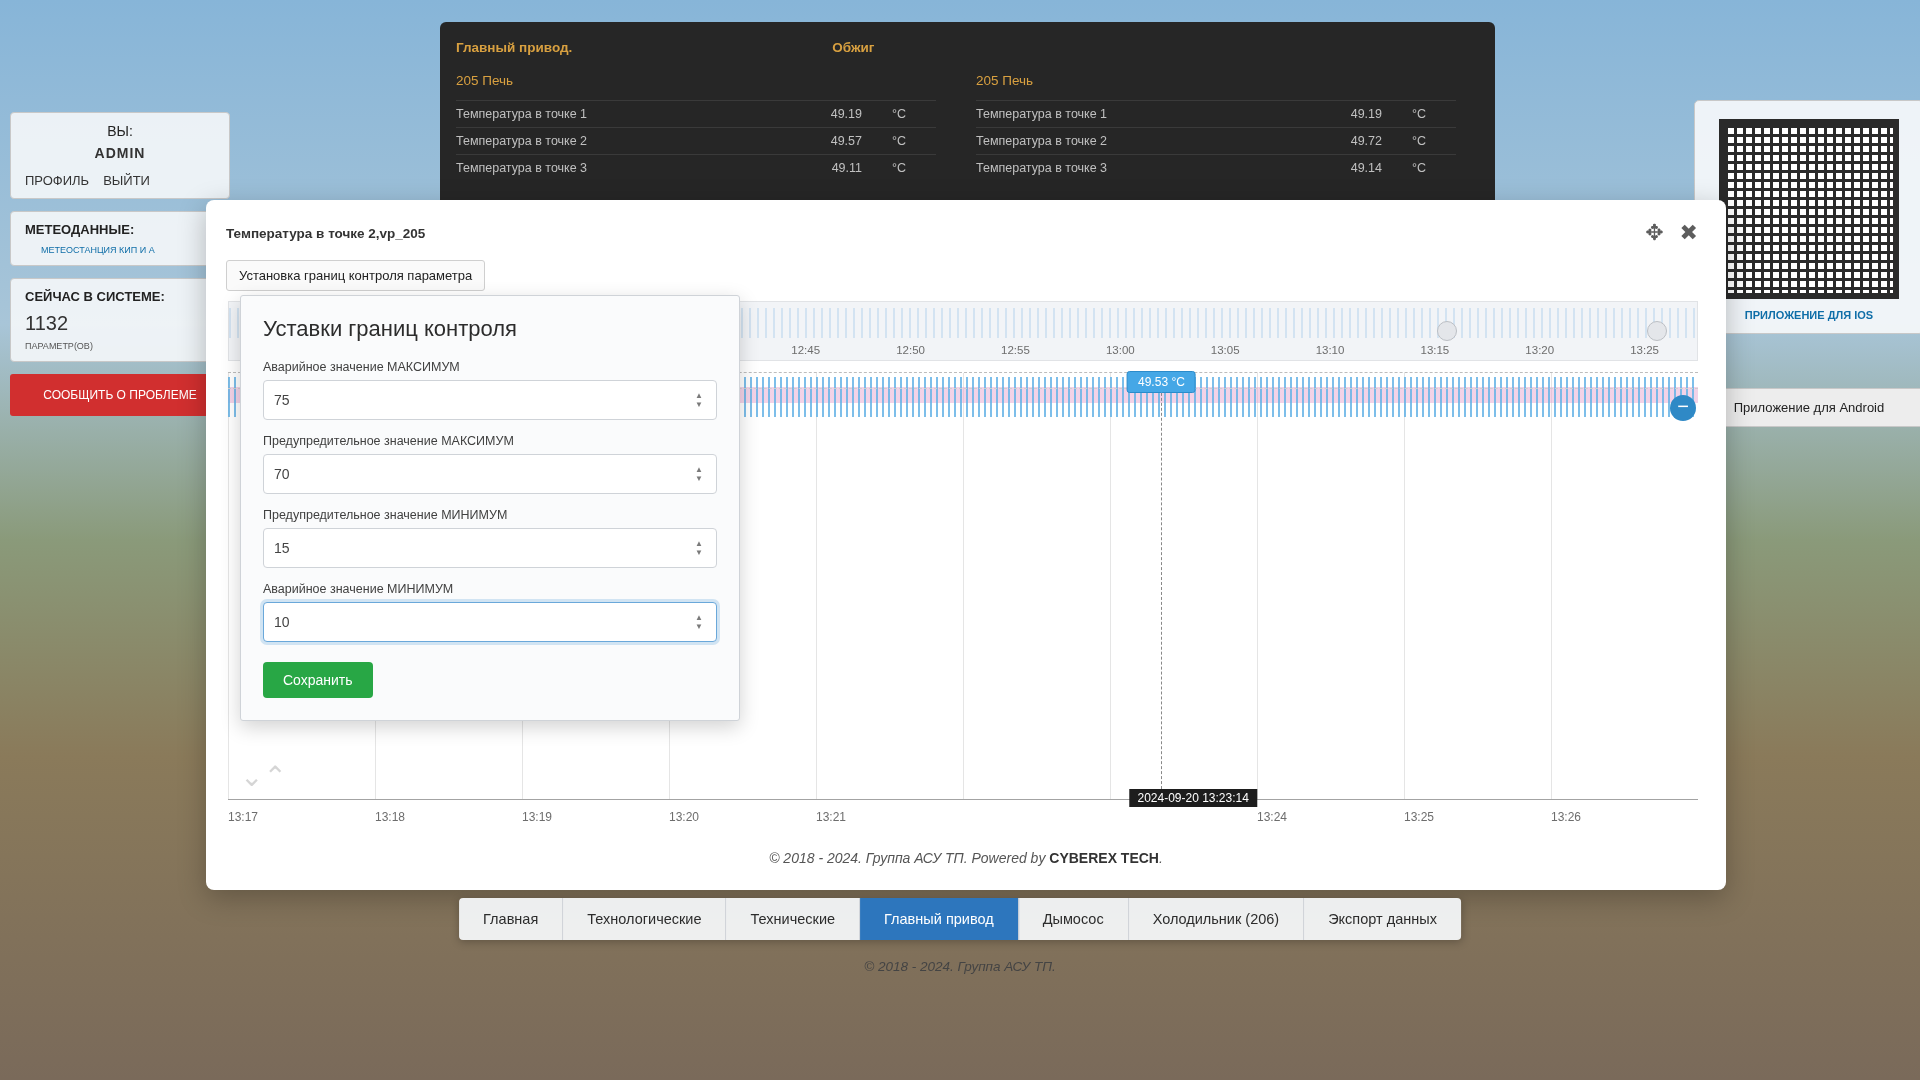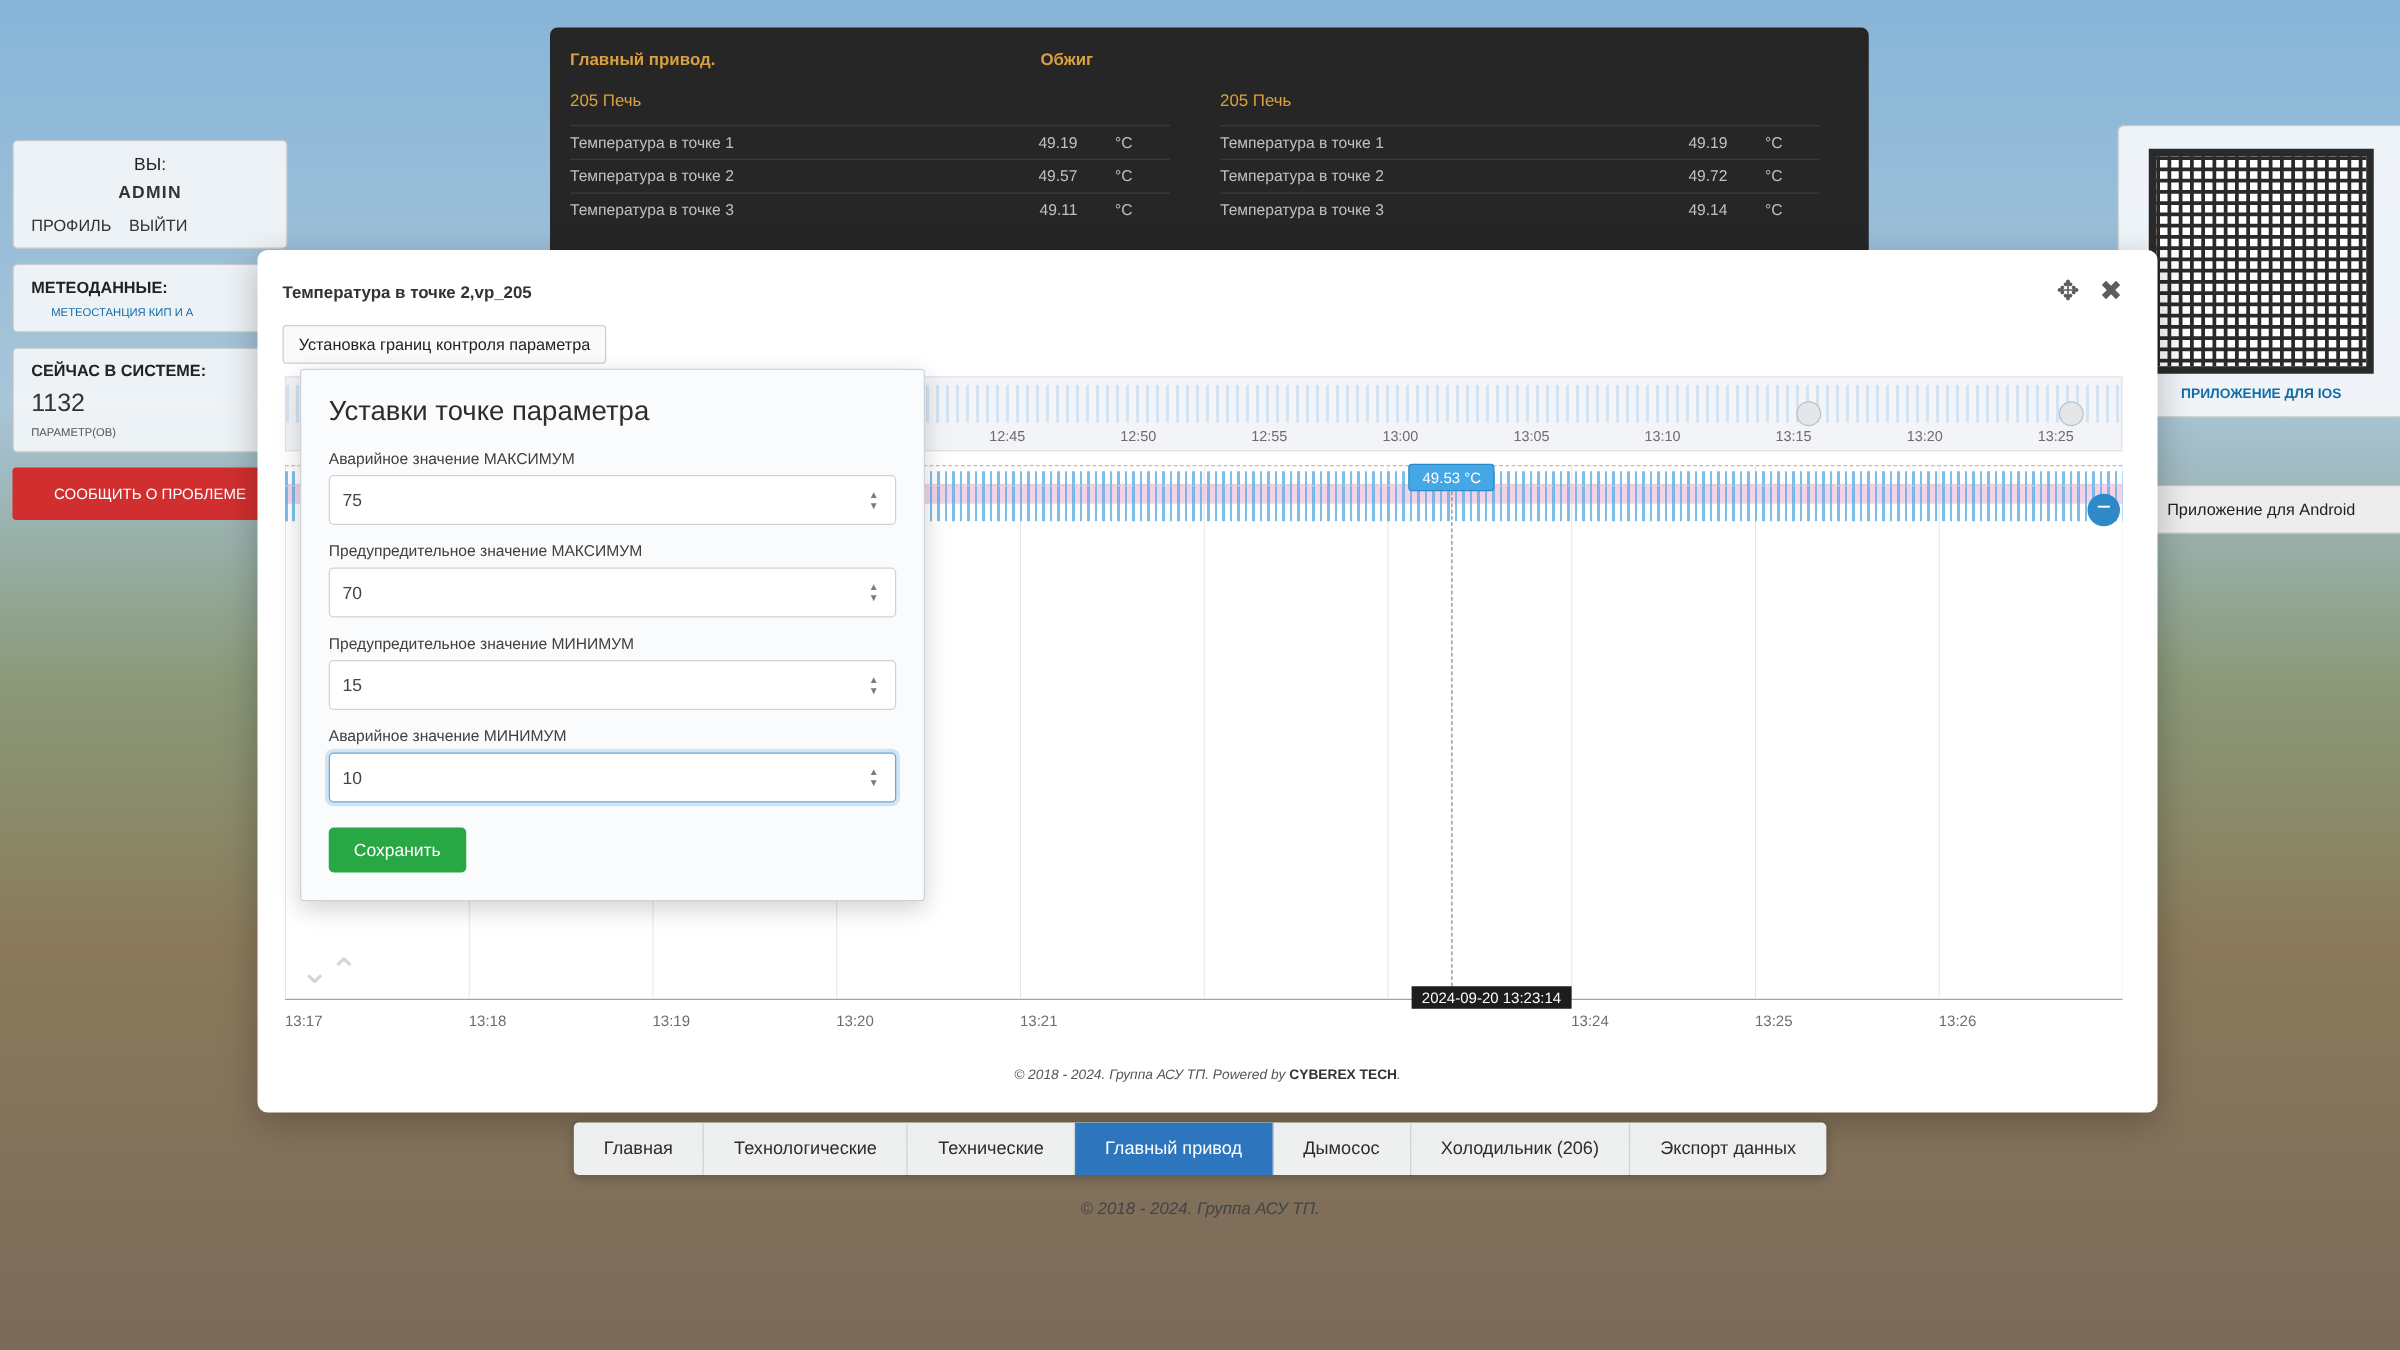--- a/index.html
+++ b/index.html
@@ -221,21 +221,21 @@
     position:absolute; right:30px; top:195px;
     width:26px; height:26px; border-radius:50%;
     background:#2f89c6; color:#fff;
     font-size:20px; line-height:22px; text-align:center;
     cursor:pointer;
   }
 
   
   .modal-footer {
     position:absolute; left:0; right:0; bottom:24px;
-    text-align:center; color:#555; font-style:italic; font-size:11px;
+    text-align:center; color:#555; font-style:italic; font-size:14px;
   }
   .modal-footer b { font-style:normal; color:#333; font-weight:bold; }
 
   
   .popover {
     position:absolute;
     left:240px; top:295px;
     width:500px;
     background:#fafbfc;
     border:1px solid #cfd3d8;
@@ -445,21 +445,21 @@
   </div>
 
   <div class="zoom-btn">−</div>
 
   <div class="modal-footer">
     <span>© 2018 - 2024. Группа АСУ ТП. Powered by </span><b>CYBEREX TECH</b><span>.</span>
   </div>
 </div>
 
 <div class="popover">
-  <h2>Уставки точке параметра</h2>
+  <h2>Уставки границ контроля</h2>
 
   <label>Аварийное значение МАКСИМУМ</label>
   <input type="number" value="75" style="">
   <div class="spin">▲<br>▼</div>
 
   <label>Предупредительное значение МАКСИМУМ</label>
   <input type="number" value="70" style="">
   <div class="spin">▲<br>▼</div>
 
   <label>Предупредительное значение МИНИМУМ</label>

